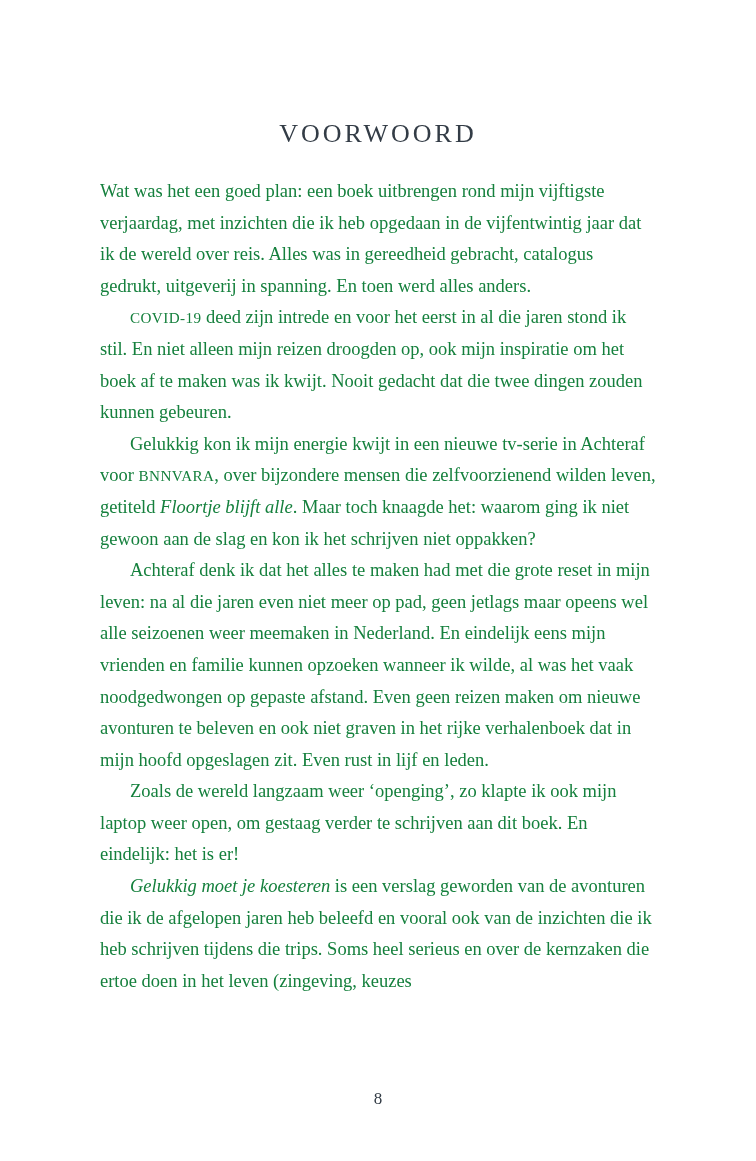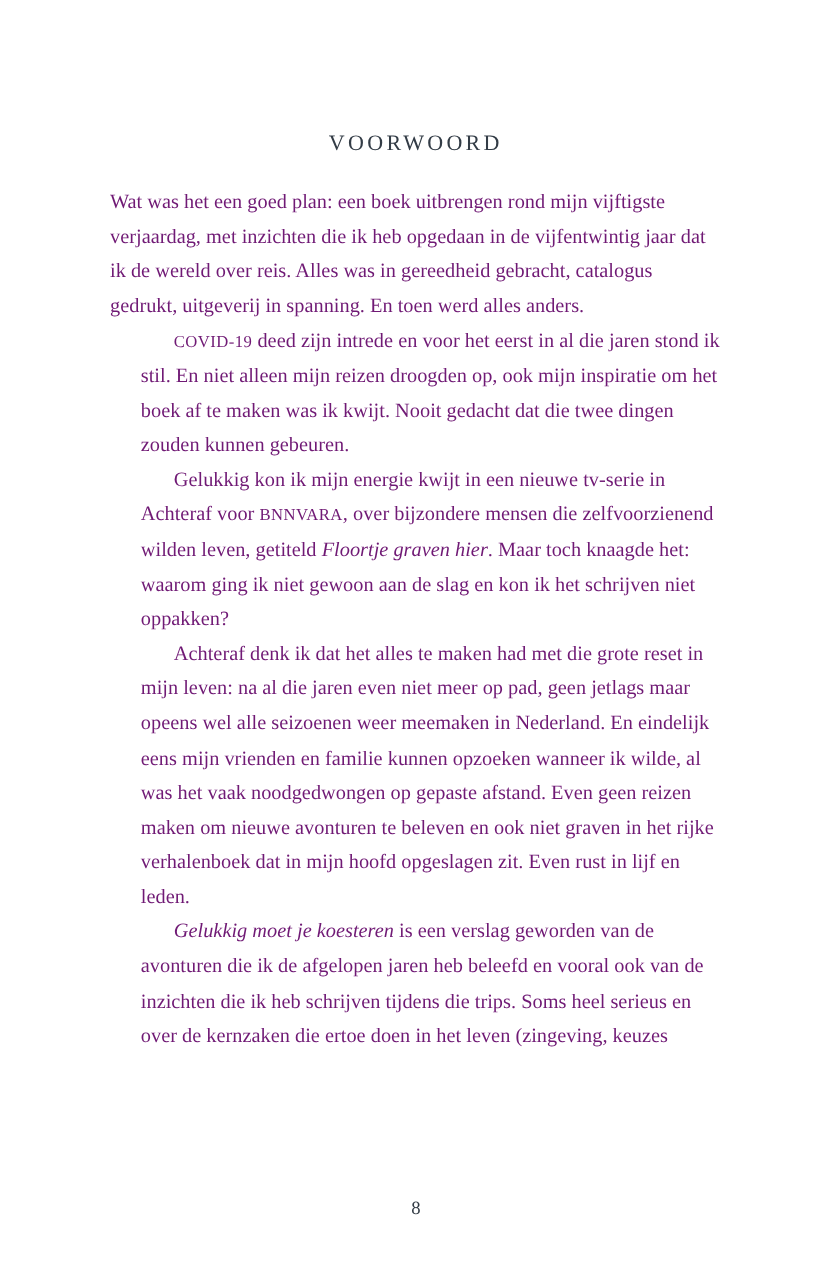--- a/index.html
+++ b/index.html
@@ -16,39 +16,38 @@
     position: relative;
     width: 756px;
     height: 1161px;
     background: #ffffff;
     overflow: hidden;
   }
   .chapter-title {
     margin: 0;
     padding-top: 119px;
     text-align: center;
-    font-size: 20px;
+    font-size: 26px;
     font-weight: normal;
     letter-spacing: 3px;
     color: #333c46;
   }
   .body-text {
     margin: 27px 98px 0 100px;
     font-size: 18.5px;
     line-height: 31.6px;
-    color: #701a75;
+    color: #15803d;
     text-align: left;
   }
   .para {
     margin: 0;
     padding: 0;
   }
   .para.indent {
     text-indent: 30px;
-    margin-left: 28px;
   }
   .italic {
     font-style: italic;
   }
   .sc {
     font-size: 0.82em;
     letter-spacing: 0.4px;
   }
   .page-number {
     position: absolute;
@@ -62,19 +61,20 @@
 </style>
 </head>
 <body style="color: rgb(51, 60, 70); background: rgb(255, 255, 255);">
 
 <div class="page">
   <h1 class="chapter-title">VOORWOORD</h1>
 
   <div class="body-text">
       <p class="para"><span>Wat was het een goed plan: een boek uitbrengen rond mijn vijftigste verjaardag, met inzichten die ik heb opgedaan in de vijfentwintig jaar dat ik de wereld over reis. Alles was in gereedheid gebracht, catalogus gedrukt, uitgeverij in spanning. En toen werd alles anders.</span></p>
       <p class="para indent"><span class="sc">COVID-19</span><span> deed zijn intrede en voor het eerst in al die jaren stond ik stil. En niet alleen mijn reizen droogden op, ook mijn inspiratie om het boek af te maken was ik kwijt. Nooit gedacht dat die twee dingen zouden kunnen gebeuren.</span></p>
-      <p class="para indent"><span>Gelukkig kon ik mijn energie kwijt in een nieuwe tv-serie in Achteraf voor </span><span class="sc">BNNVARA</span><span>, over bijzondere mensen die zelfvoorzienend wilden leven, getiteld </span><span class="italic">Floortje graven hier</span><span>. Maar toch knaagde het: waarom ging ik niet gewoon aan de slag en kon ik het schrijven niet oppakken?</span></p>
+      <p class="para indent"><span>Gelukkig kon ik mijn energie kwijt in een nieuwe tv-serie in Achteraf voor </span><span class="sc">BNNVARA</span><span>, over bijzondere mensen die zelfvoorzienend wilden leven, getiteld </span><span class="italic">Floortje blijft alle</span><span>. Maar toch knaagde het: waarom ging ik niet gewoon aan de slag en kon ik het schrijven niet oppakken?</span></p>
       <p class="para indent"><span>Achteraf denk ik dat het alles te maken had met die grote reset in mijn leven: na al die jaren even niet meer op pad, geen jetlags maar opeens wel alle seizoenen weer meemaken in Nederland. En eindelijk eens mijn vrienden en familie kunnen opzoeken wanneer ik wilde, al was het vaak noodgedwongen op gepaste afstand. Even geen reizen maken om nieuwe avonturen te beleven en ook niet graven in het rijke verhalenboek dat in mijn hoofd opgeslagen zit. Even rust in lijf en leden.</span></p>
+      <p class="para indent"><span>Zoals de wereld langzaam weer ‘openging’, zo klapte ik ook mijn laptop weer open, om gestaag verder te schrijven aan dit boek. En eindelijk: het is er!</span></p>
       <p class="para indent"><span class="italic">Gelukkig moet je koesteren</span><span> is een verslag geworden van de avonturen die ik de afgelopen jaren heb beleefd en vooral ook van de inzichten die ik heb schrijven tijdens die trips. Soms heel serieus en over de kernzaken die ertoe doen in het leven (zingeving, keuzes</span></p>
     </div>
 
   <div class="page-number">8</div>
 </div>
 
 </body></html>

